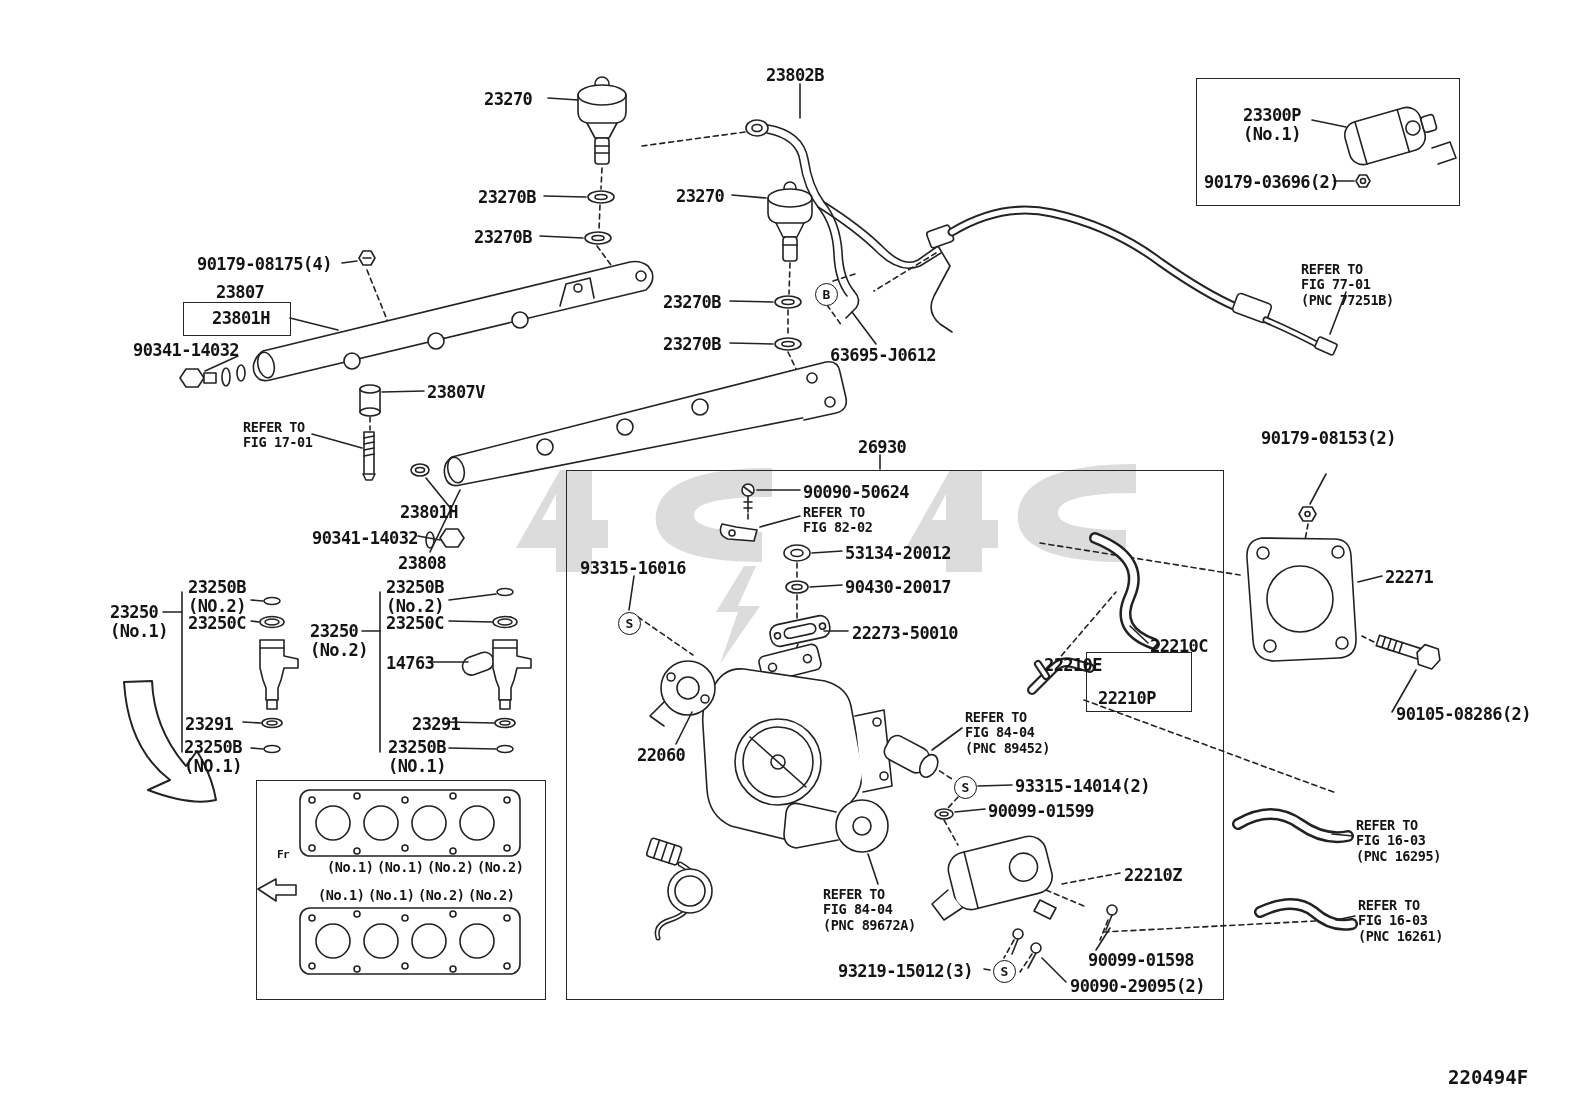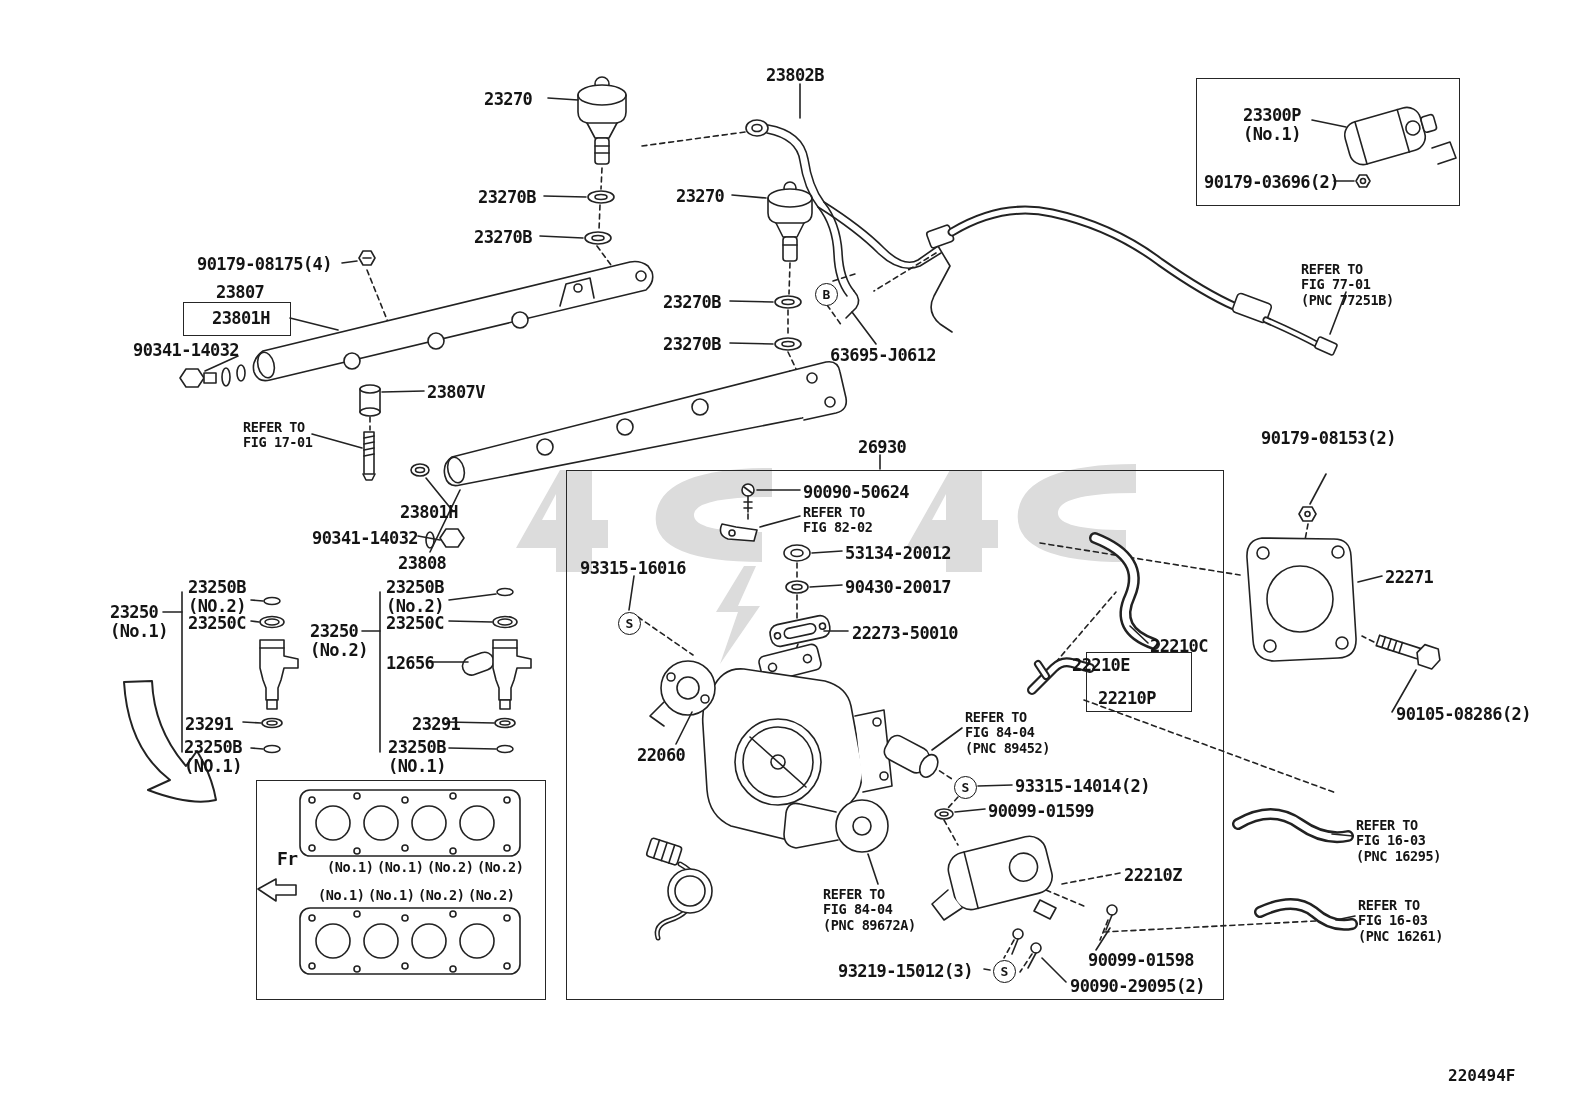--- a/index.html
+++ b/index.html
@@ -7,21 +7,21 @@
            font-family:"DejaVu Sans Mono", monospace; }
   .art { position:absolute; left:0; top:0; z-index:1; }
   .ink { stroke:#222; fill:none; stroke-width:1.6; stroke-linecap:round; stroke-linejoin:round; }
   .box { position:absolute; border:1.6px solid #262626; z-index:2; pointer-events:none; }
   .lbl { position:absolute; font-weight:bold; font-size:17px; line-height:1.14; color:#141414;
          white-space:pre-line; letter-spacing:-0.6px; z-index:3; }
   .sm  { font-size:13.5px; letter-spacing:-0.4px; }
   .sym { position:absolute; width:21px; height:21px; border:1.6px solid #141414; border-radius:50%;
          background:#fff; color:#141414; font-size:13px; font-weight:bold;
          display:flex; align-items:center; justify-content:center; z-index:3; }
-  .code { position:absolute; font-size:16px; font-weight:bold; color:#141414; z-index:3; }
+  .code { position:absolute; font-size:19px; font-weight:bold; color:#141414; z-index:3; }
 </style>
 </head>
 <body>
 
 <div class="stage">
 
 <svg class="art" width="1592" height="1099" viewBox="0 0 1592 1099">
 
   <g fill="#dcdcdc">
     <path d="M560,470 L516,548 L556,548 L556,572 L592,572 L592,548 L608,548 L608,520 L592,520 L592,470 Z M556,520 L542,520 L556,494 Z"></path>
@@ -462,23 +462,23 @@
 <div class="lbl" style="left:110px;top:603px">23250
 (No.1)</div>
 <div class="lbl" style="left:188px;top:614px">23250C</div>
 <div class="lbl" style="left:386px;top:578px">23250B
 (No.2)</div>
 <div class="lbl" style="left:386px;top:614px">23250C</div>
 <div class="lbl" style="left:310px;top:622px">23250
 (No.2)</div>
 <div class="lbl" style="left:852px;top:624px">22273-50010</div>
 <div class="lbl" style="left:1385px;top:568px">22271</div>
-<div class="lbl" style="left:386px;top:654px">12656</div>
+<div class="lbl" style="left:386px;top:654px">14763</div>
 <div class="lbl" style="left:1150px;top:637px">22210C</div>
-<div class="lbl" style="left:1072px;top:656px">22210E</div>
+<div class="lbl" style="left:1044px;top:656px">22210E</div>
 <div class="lbl" style="left:1098px;top:689px">22210P</div>
 <div class="lbl" style="left:1396px;top:705px">90105-08286(2)</div>
 <div class="lbl" style="left:185px;top:715px">23291</div>
 <div class="lbl" style="left:412px;top:715px">23291</div>
 <div class="lbl" style="left:184px;top:738px">23250B
 (NO.1)</div>
 <div class="lbl" style="left:388px;top:738px">23250B
 (NO.1)</div>
 <div class="lbl" style="left:637px;top:746px">22060</div>
 <div class="lbl sm" style="left:965px;top:710px">REFER TO
@@ -502,21 +502,21 @@
 
 <div class="lbl sm" style="left:327px;top:860px">(No.1)</div>
 <div class="lbl sm" style="left:377px;top:860px">(No.1)</div>
 <div class="lbl sm" style="left:427px;top:860px">(No.2)</div>
 <div class="lbl sm" style="left:477px;top:860px">(No.2)</div>
 <div class="lbl sm" style="left:318px;top:888px">(No.1)</div>
 <div class="lbl sm" style="left:368px;top:888px">(No.1)</div>
 <div class="lbl sm" style="left:418px;top:888px">(No.2)</div>
 <div class="lbl sm" style="left:468px;top:888px">(No.2)</div>
 
-<div class="lbl" style="left:277px;top:849px;font-size:18px">Fr</div>
+<div class="lbl" style="left:277px;top:849px;font-size:11px">Fr</div>
 <div class="code" style="left:1448px;top:1066px">220494F</div>
 
 <div class="sym" style="left:815px;top:283px">B</div>
 <div class="sym" style="left:618px;top:612px">S</div>
 <div class="sym" style="left:954px;top:776px">S</div>
 <div class="sym" style="left:993px;top:960px">S</div>
 
 </div>
 
 </body></html>

